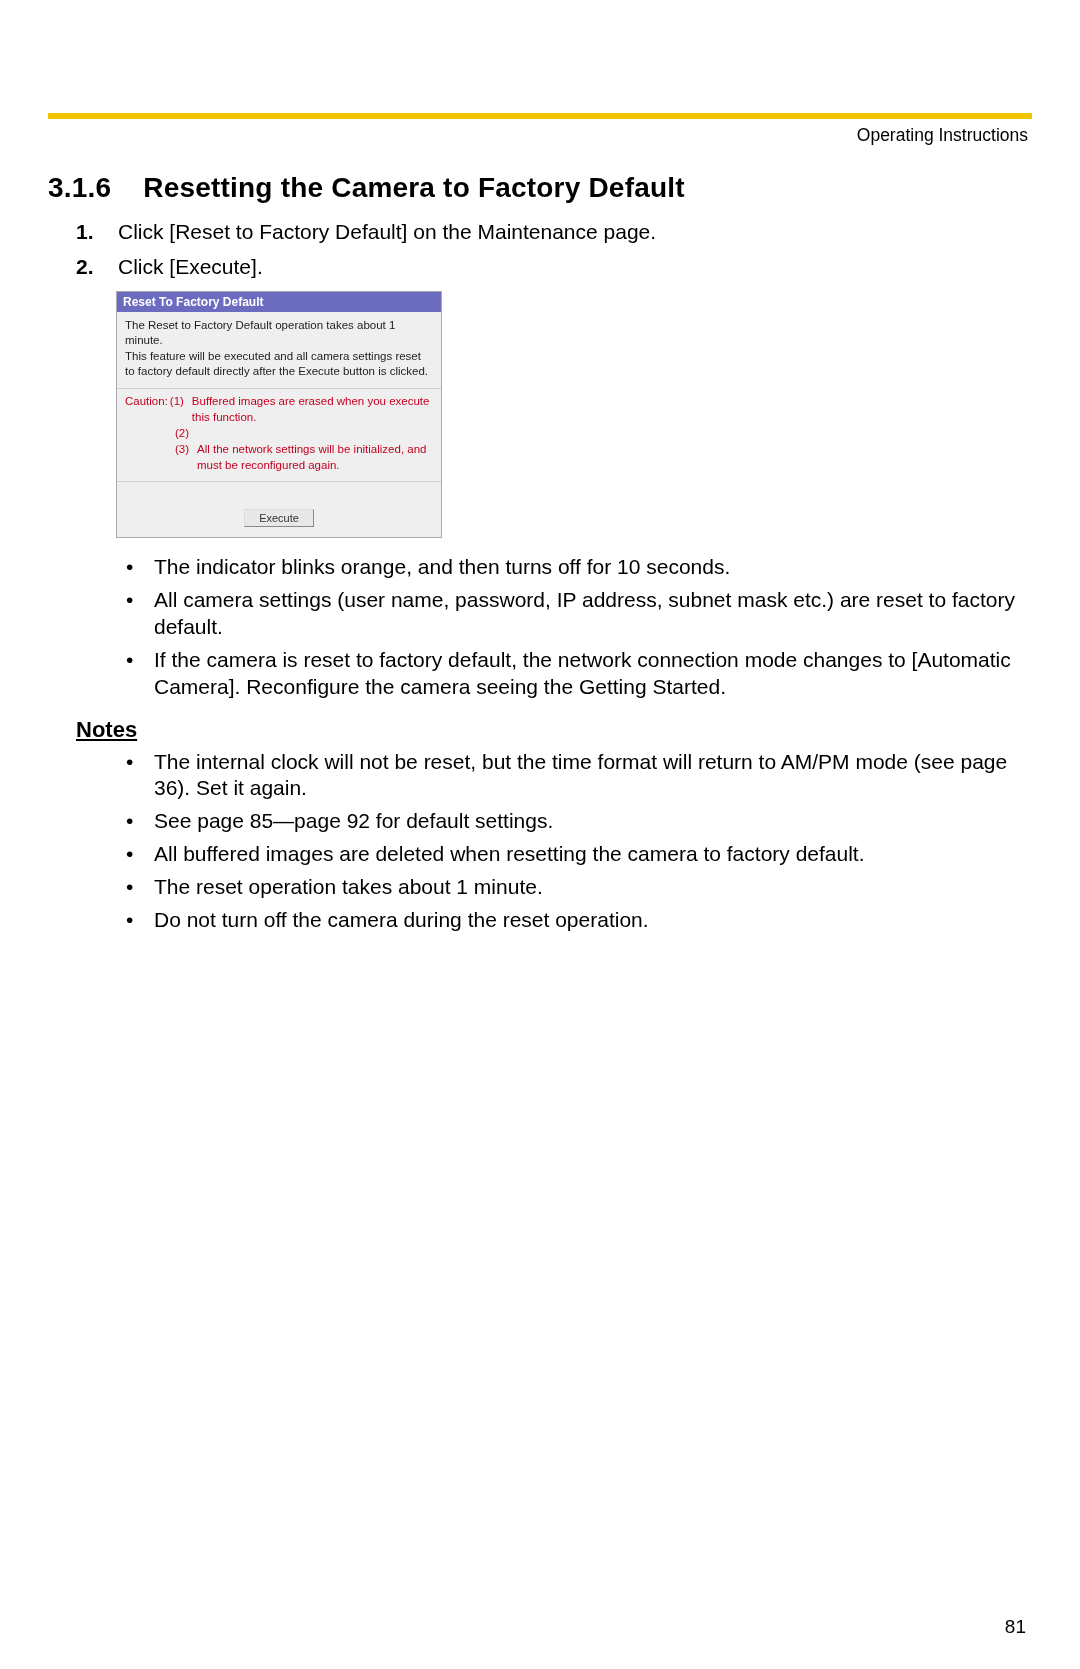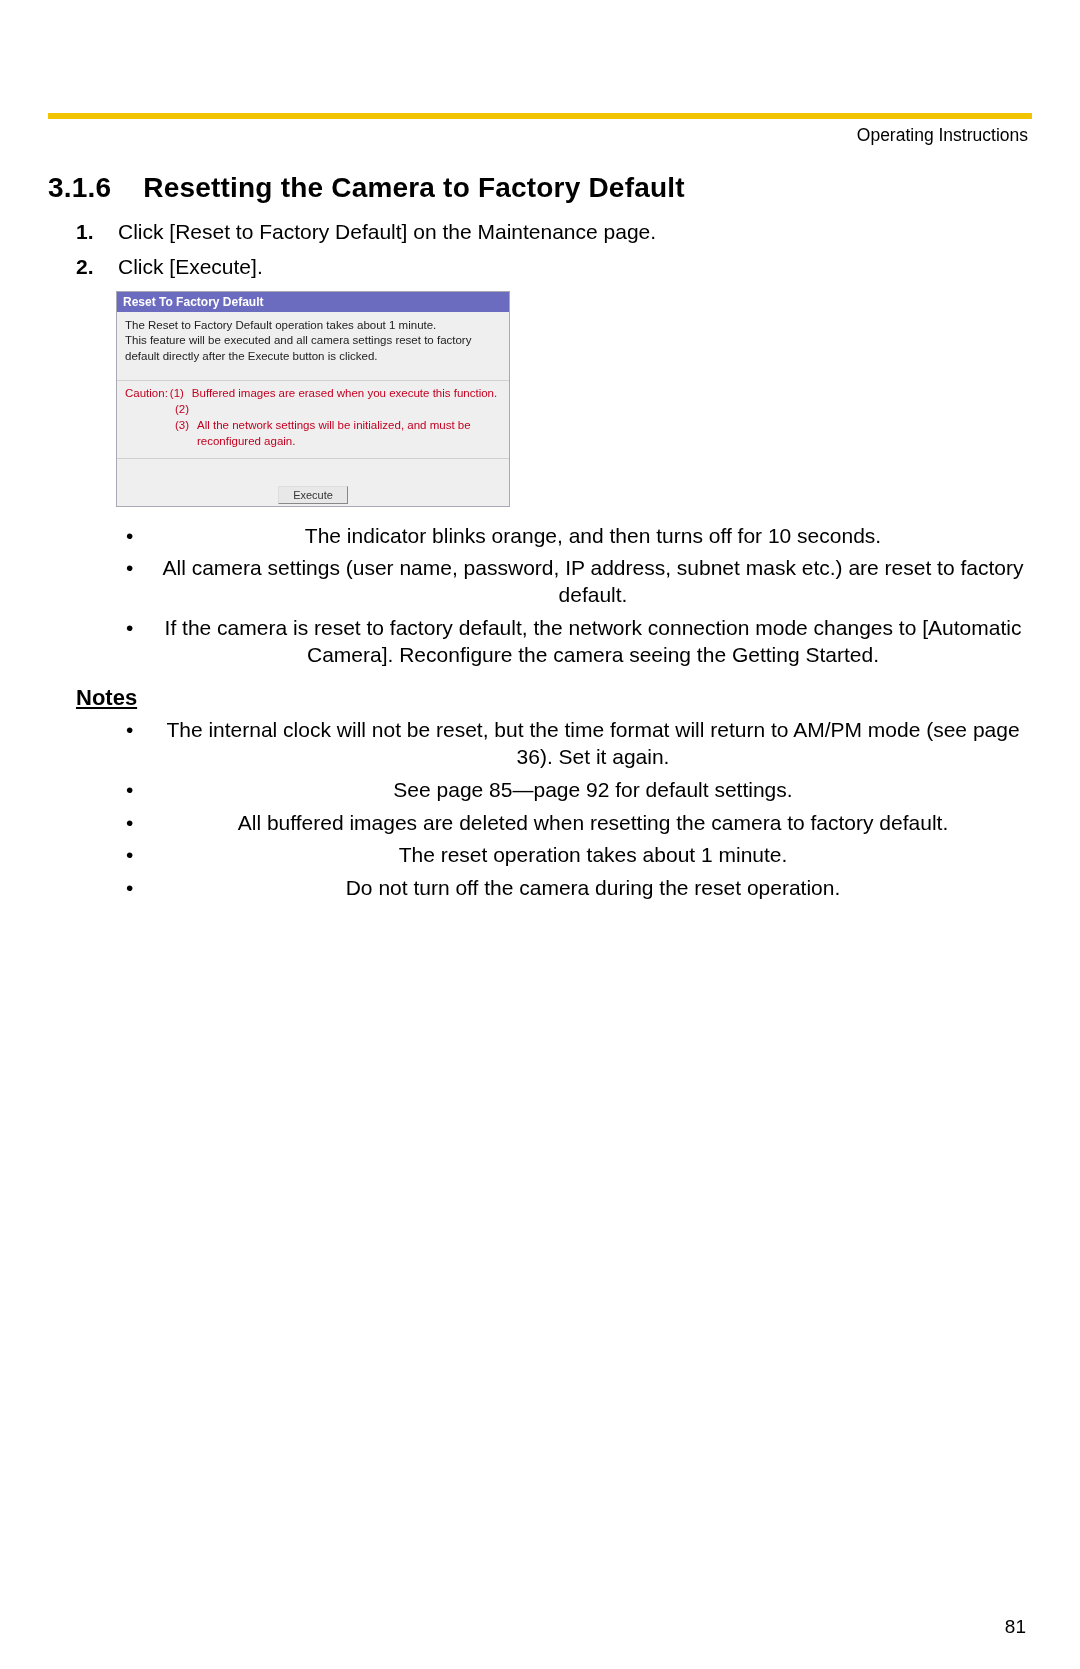--- a/index.html
+++ b/index.html
@@ -53,54 +53,54 @@
     margin-bottom: 8px;
     line-height: 1.3;
   }
   .ordered li .num {
     position: absolute;
     left: 0;
     font-weight: bold;
   }
   
   .ui-panel {
-    width: 394px;
+    width: 326px;
     margin: 10px 0 16px 68px;
     border: 1px solid #a9a9b5;
     background: #efefef;
     font-family: Tahoma, Arial, sans-serif;
   }
   .ui-panel .titlebar {
     background: #6b6bc0;
     color: #fff;
     font-weight: bold;
     font-size: 12px;
     padding: 3px 6px;
   }
   .ui-panel .body {
-    padding: 6px 8px 16px 8px;
+    padding: 6px 8px 8px 8px;
     font-size: 11.5px;
     line-height: 1.35;
     color: #222;
     border-bottom: 1px solid #d0d0d0;
   }
   .ui-panel .caution {
     padding: 4px 8px 8px 8px;
     font-size: 11.5px;
     line-height: 1.4;
     color: #c40020;
     border-bottom: 1px solid #d0d0d0;
   }
   .ui-panel .caution .row { display:flex; }
   .ui-panel .caution .lead { flex:0 0 auto; margin-right:2px;text-align:center; }
   .ui-panel .caution .numc { flex:0 0 22px; }
   .ui-panel .caution .txt { flex:1 1 auto; }
   .ui-panel .caution .indent { padding-left:50px; display:flex; }
   .ui-panel .btnrow {
-    padding: 26px 8px 2px 8px;
+    padding: 26px 8px 10px 8px;
     text-align: center;
     background:#efefef;
   }
   .ui-panel .exec-btn {
     display:inline-block;
     font-size: 11px;
     padding: 2px 14px;
     background: #e8e8e8;
     border: 1px solid #888;
     border-top-color:#ddd;
@@ -111,21 +111,20 @@
     font-size: 21px;
     line-height: 1.28;
     margin: 0 0 16px 70px;
     padding: 0;
     list-style: none;
   }
   .bullets li {
     position: relative;
     padding-left: 36px;
     margin-bottom: 6px;
-    text-align: center;
   }
   .bullets li::before {
     content: "•";
     position: absolute;
     left: 8px;
     top: 0;
   }
   .notes-heading {
     font-size: 22px;
     font-weight: bold;

